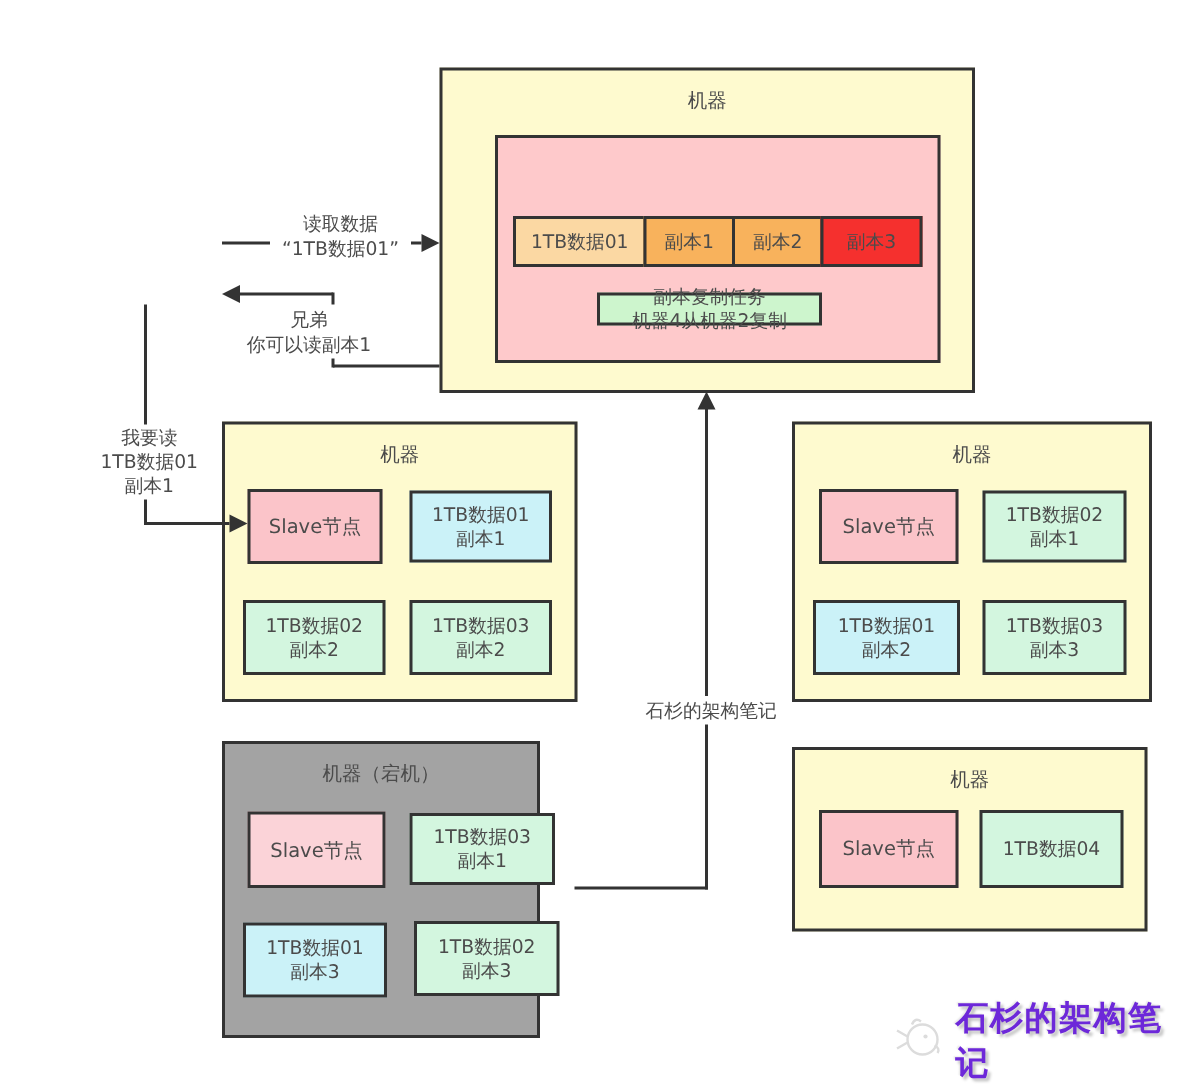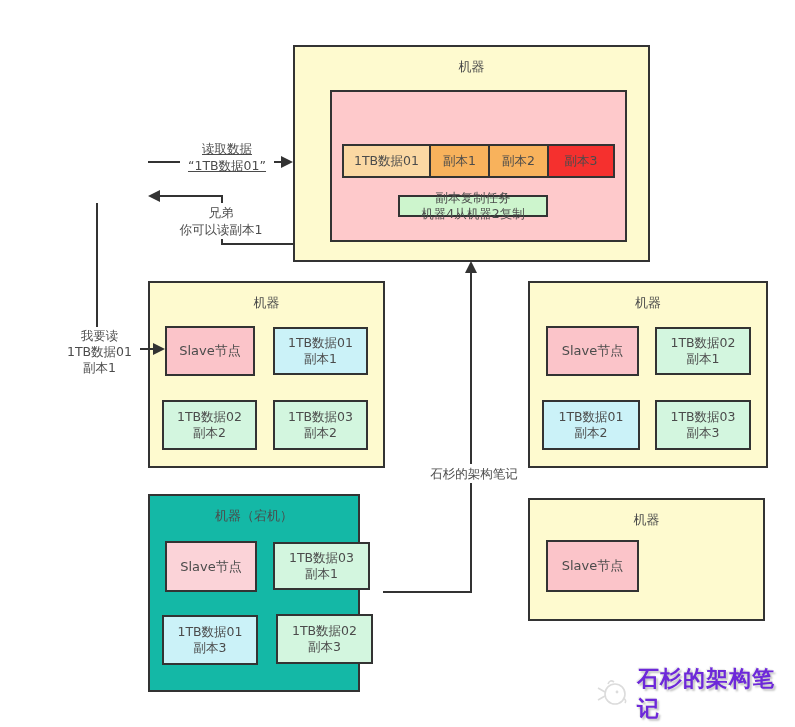--- a/index.html
+++ b/index.html
@@ -88,21 +88,21 @@
     <div class="box node" style="left: 12px; top: 117px; width: 98px; height: 50px; background: rgb(203, 242, 248);">
       <div>1TB数据01</div>
       <div>副本2</div>
     </div>
     <div class="box node" style="left: 125px; top: 117px; width: 96px; height: 50px; background: rgb(211, 246, 223);">
       <div>1TB数据03</div>
       <div>副本3</div>
     </div>
   </div>
 
-  <div class="box" style="left: 148px; top: 494px; width: 212px; height: 198px; background: #14b8a6;">
+  <div class="box" style="left: 148px; top: 494px; width: 212px; height: 198px; background: #a3a3a3;">
     <div class="machine-title">机器（宕机）</div>
     <div class="box center-flex" style="left: 15px; top: 45px; width: 92px; height: 51px; background: rgb(251, 211, 216);">
       <span>Slave节点</span>
     </div>
     <div class="box node" style="left: 123px; top: 46px; width: 97px; height: 48px; background: rgb(211, 246, 223);">
       <div>1TB数据03</div>
       <div>副本1</div>
     </div>
     <div class="box node" style="left: 12px; top: 119px; width: 96px; height: 50px; background: rgb(203, 242, 248);">
       <div>1TB数据01</div>
@@ -112,42 +112,46 @@
       <div>1TB数据02</div>
       <div>副本3</div>
     </div>
   </div>
 
   <div class="box" style="left: 528px; top: 498px; width: 237px; height: 123px; background: rgb(254, 250, 207);">
     <div class="machine-title">机器</div>
     <div class="box center-flex" style="left: 16px; top: 40px; width: 93px; height: 52px; background: rgb(251, 196, 201);">
       <span>Slave节点</span>
     </div>
+    <div class="box node" style="left: 123px; top: 40px; width: 96px; height: 52px; background: rgb(211, 246, 223);">
+      <div>1TB数据04</div>
+      <div></div>
+    </div>
   </div>
 
   <div class="line" style="left:148px;top:161px;width:133px;height:2px;"></div>
   <div class="ah ah-right" style="left:281px;top:156px;"></div>
-  <div class="alabel" style="left:180px;top:139px;width:90px;text-decoration:underline;">
+  <div class="alabel" style="left:180px;top:139px;width:90px;">
     <div>读取数据</div>
     <div>“1TB数据01”</div>
   </div>
 
   <div class="line" style="left:222px;top:243px;width:71px;height:2px;"></div>
   <div class="line" style="left:221px;top:195px;width:2px;height:50px;"></div>
   <div class="line" style="left:160px;top:195px;width:62px;height:2px;"></div>
   <div class="ah ah-left" style="left:148px;top:190px;"></div>
-  <div class="alabel" style="left:171px;top:203px;width:96px;">
+  <div class="alabel" style="left:156px;top:203px;width:96px;">
     <div>兄弟</div>
     <div>你可以读副本1</div>
   </div>
 
   <div class="line" style="left:96px;top:203px;width:2px;height:147px;"></div>
   <div class="line" style="left:96px;top:348px;width:57px;height:2px;"></div>
   <div class="ah ah-right" style="left:153px;top:343px;"></div>
-  <div class="alabel" style="left:59px;top:283px;width:77px;line-height:16px;margin-top:44px;">
+  <div class="alabel" style="left:59px;top:283px;width:77px;line-height:16px;">
     <div>我要读</div>
     <div>1TB数据01</div>
     <div>副本1</div>
   </div>
 
   <div class="line" style="left:383px;top:591px;width:89px;height:2px;"></div>
   <div class="line" style="left:470px;top:272px;width:2px;height:321px;"></div>
   <div class="ah ah-up" style="left:465px;top:261px;"></div>
   <div class="alabel" style="left:428px;top:464px;width:88px;">
     <div>石杉的架构笔记</div>

